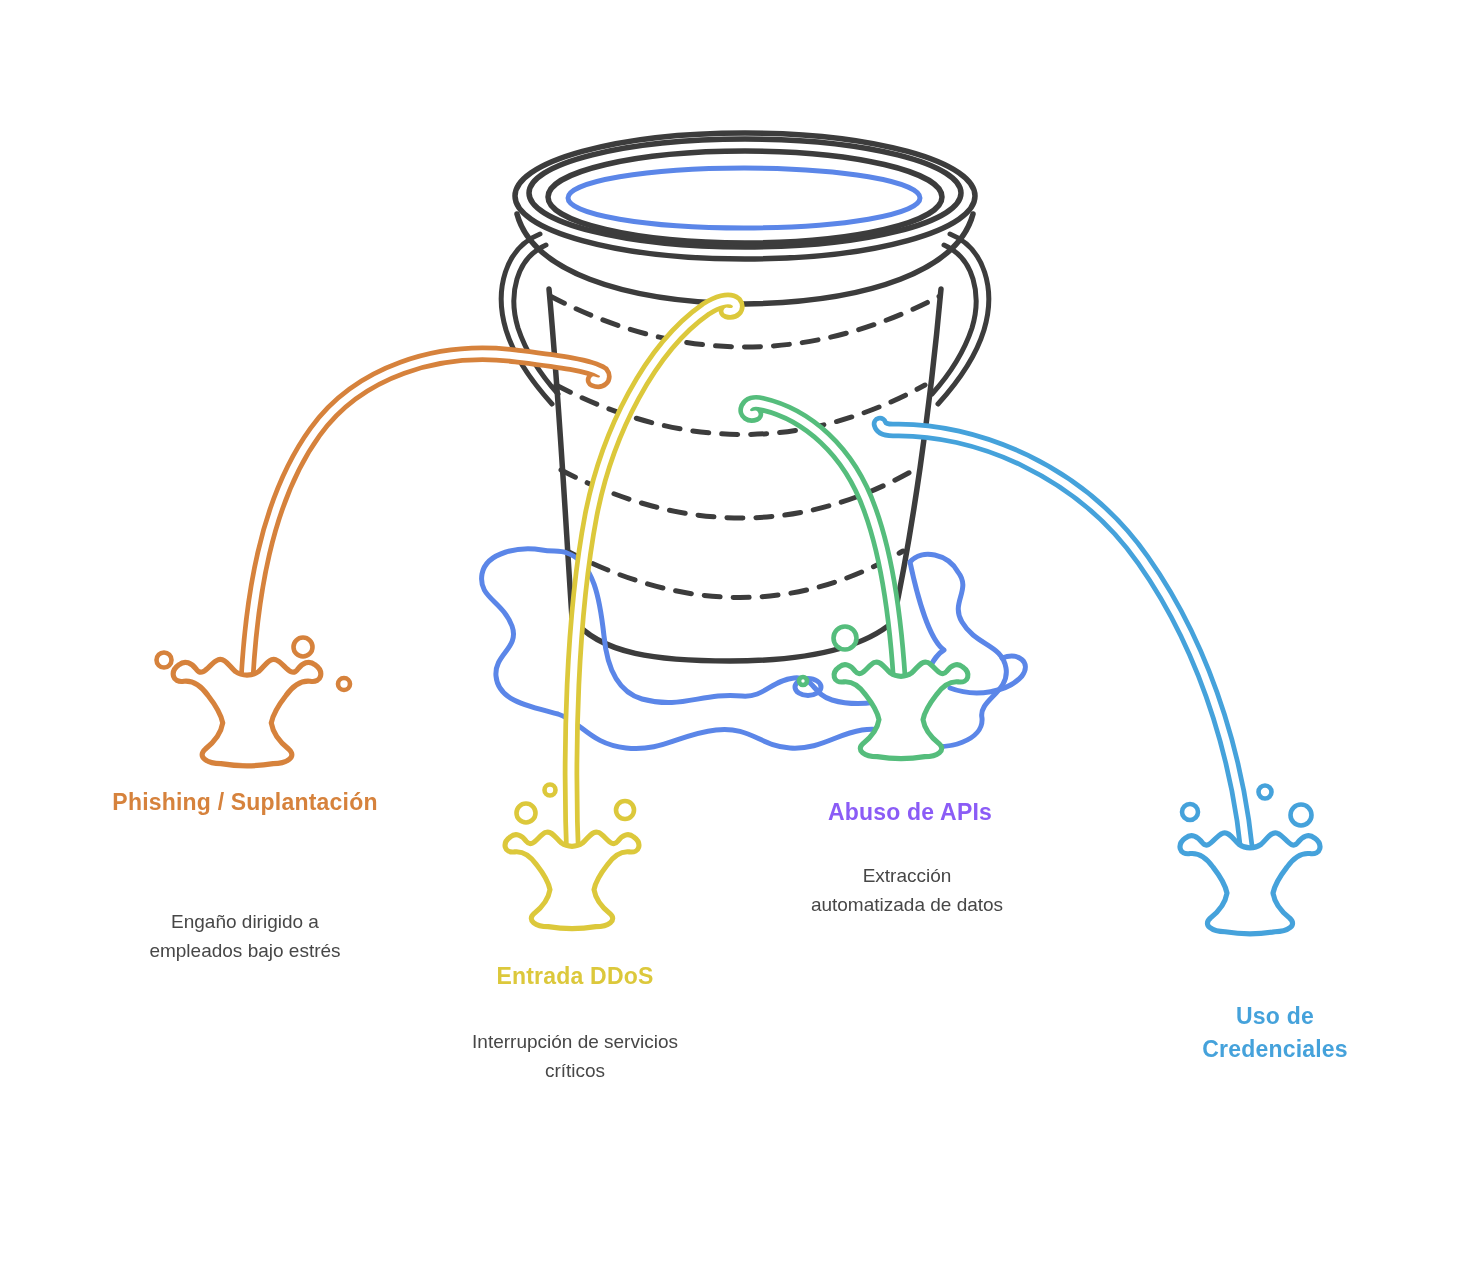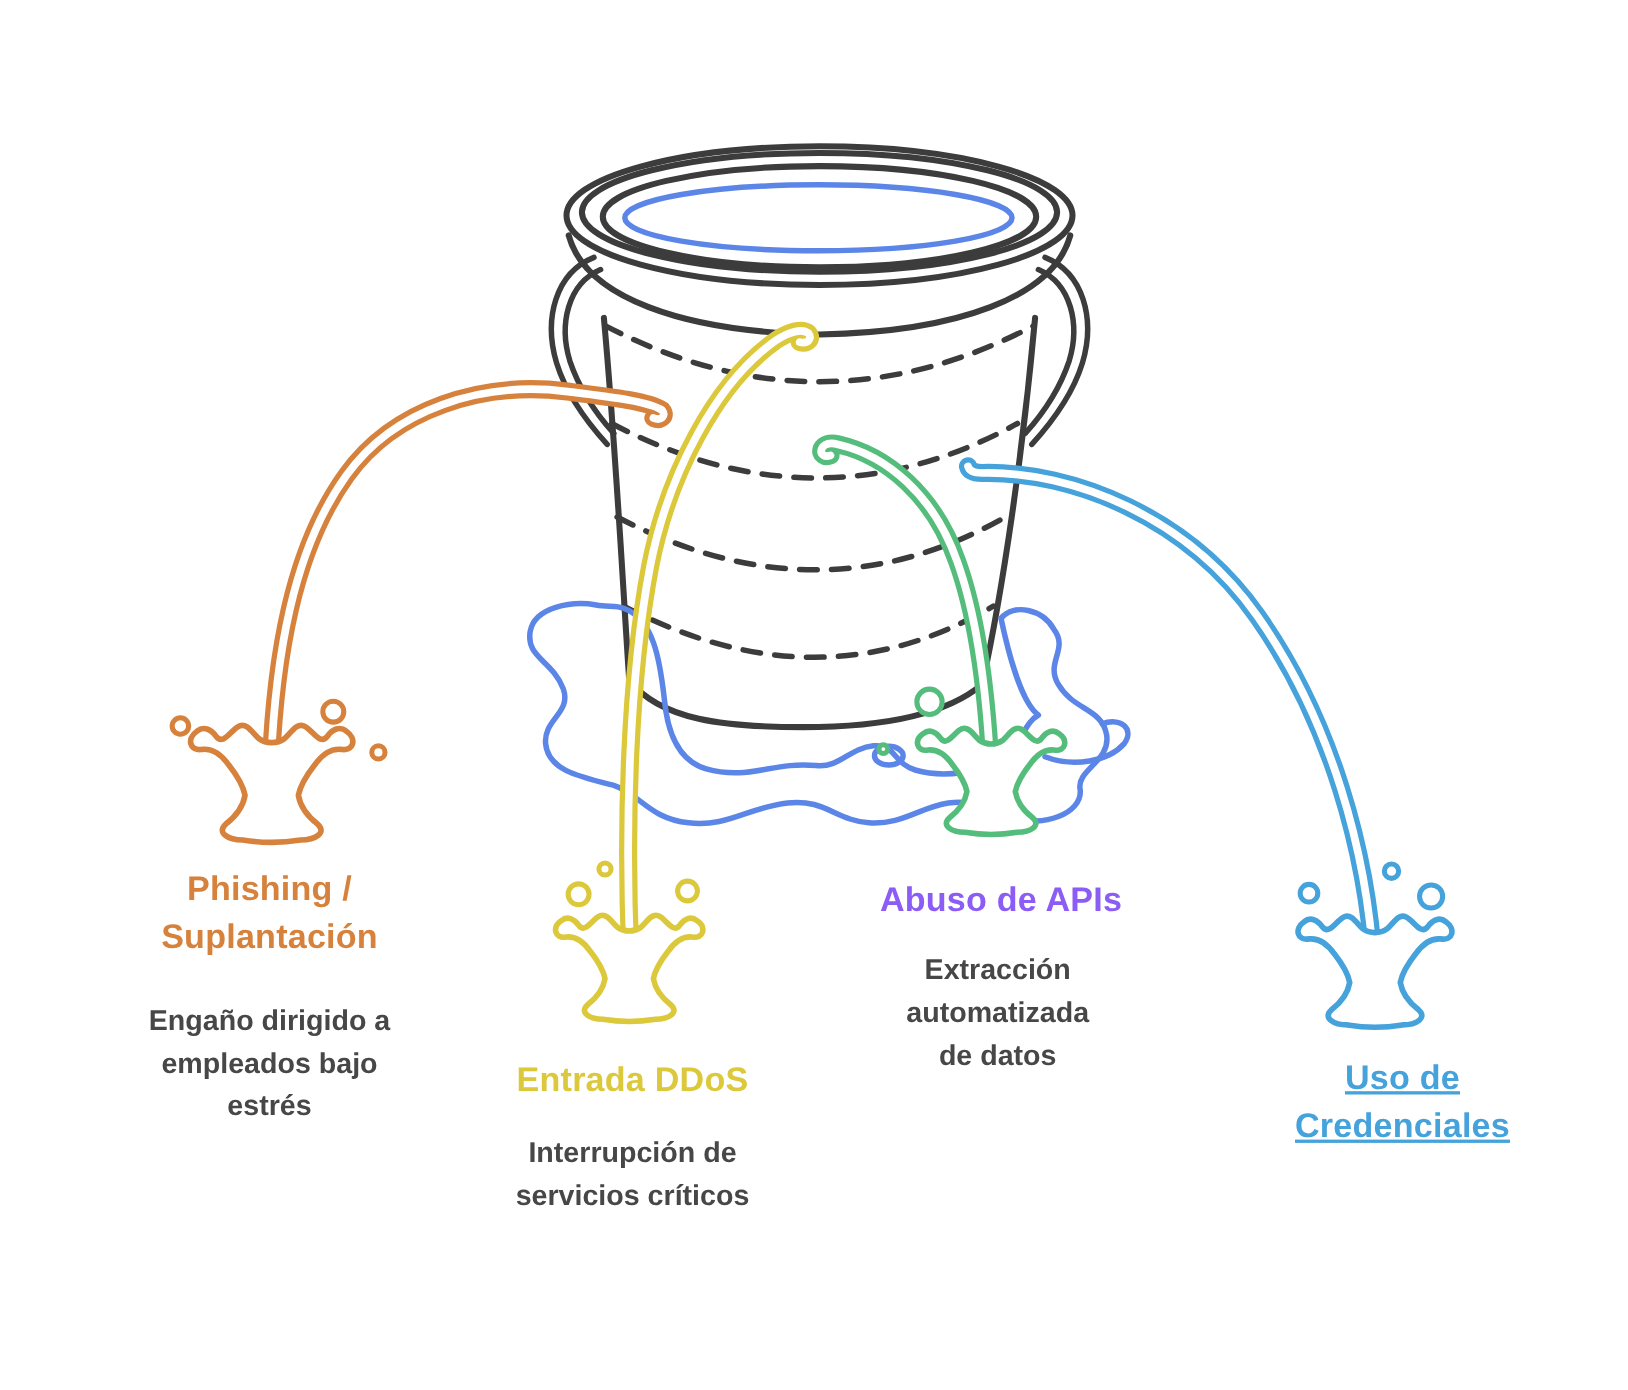--- a/index.html
+++ b/index.html
@@ -7,40 +7,40 @@
     position: relative;
     width: 1480px;
     height: 1264px;
     background: #ffffff;
     font-family: "Liberation Sans", sans-serif;
     overflow: hidden;
   }
   .stage svg { position: absolute; left: 0; top: 0; }
   .leak-label { position: absolute; text-align: center; }
   .leak-title {
-    font-size: 31px;
+    font-size: 23px;
     font-weight: 700;
     letter-spacing: 0.2px;
     line-height: 1.42;
   }
   .leak-desc {
-    font-size: 26px;
-    font-weight: 700;
+    font-size: 19px;
+    font-weight: 400;
     color: #474747;
     line-height: 1.5;
     text-align: center;
   }
   
   .t-phishing   { left: 110px;  top: 786px;  width: 270px; }
   .d-phishing   { left: 130px;  top: 908px;  width: 230px; }
   .t-ddos       { left: 430px;  top: 960px;  width: 290px; }
   .d-ddos       { left: 455px;  top: 1028px; width: 240px; }
   .t-api        { left: 765px;  top: 796px;  width: 290px; }
   .d-api        { left: 807px;  top: 862px;  width: 200px; }
-  .t-creds      { left: 1175px; top: 958px;  width: 200px; text-decoration: underline; }
+  .t-creds      { left: 1175px; top: 1000px;  width: 200px; }
   .d-creds      { left: 1125px; top: 1078px; width: 250px; }
 </style>
 </head>
 <body>
 
 <div class="stage">
 
   <svg width="1480" height="1264" viewBox="0 0 1480 1264">
     <defs>
       <path id="splash" d="M -70 -24

